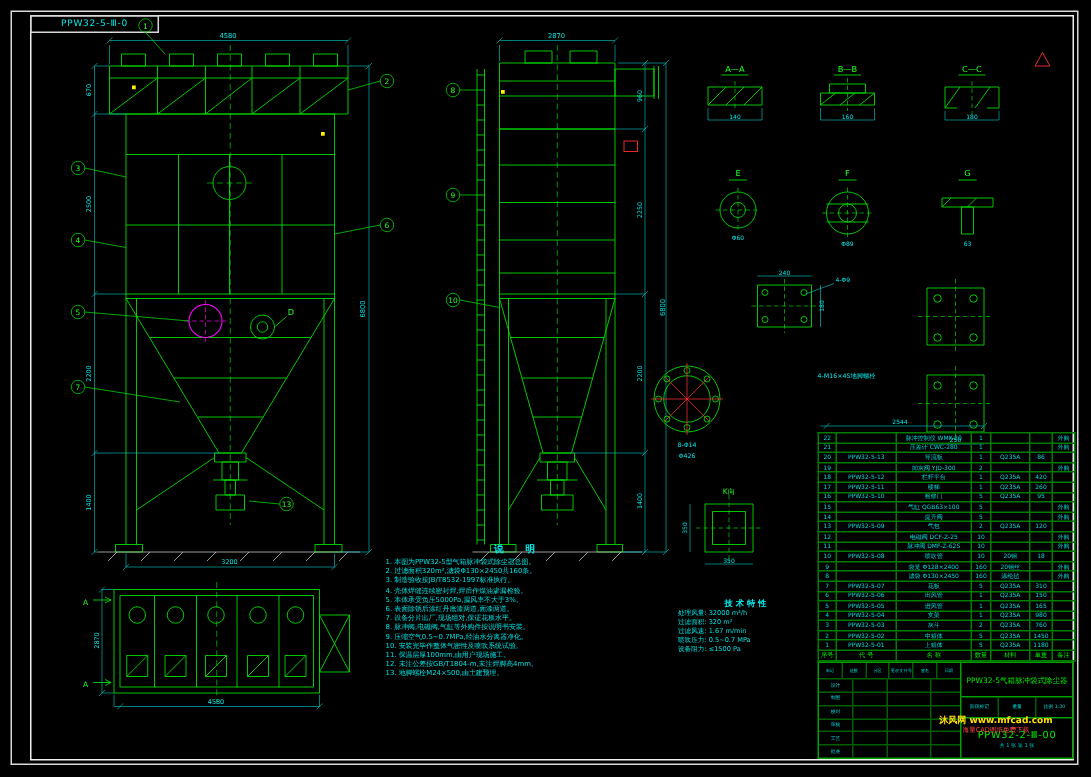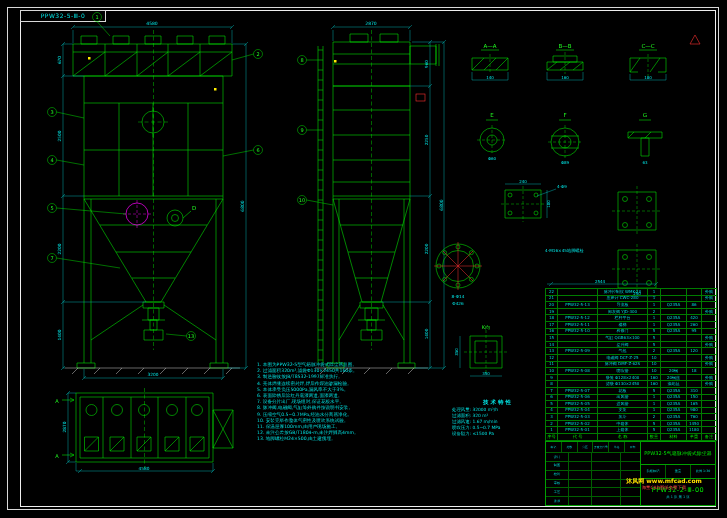--- a/index.html
+++ b/index.html
@@ -277,20 +277,21 @@
       <rect x="214" y="88" width="2.5" height="2.5"></rect>
       <rect x="334" y="60" width="2.5" height="2.5"></rect>
     </g>
     <g stroke="#ff3030" fill="none" stroke-width="0.6">
       <path d="M690 44L695 35L700 44Z"></path>
       <rect x="416" y="94" width="9" height="7"></rect>
     </g>
   </svg>
 
   <div class="notes">
+    <h4>说  明</h4>
     <ol>
         <li>1. 本图为PPW32-5型气箱脉冲袋式除尘器总图。</li>
         <li>2. 过滤面积320m²,滤袋Φ130×2450共160条。</li>
         <li>3. 制造验收按JB/T8532-1997标准执行。</li>
         <li>4. 壳体焊缝连续密封焊,焊后作煤油渗漏检验。</li>
         <li>5. 本体承受负压5000Pa,漏风率不大于3%。</li>
         <li>6. 表面除锈后涂红丹底漆两道,面漆两道。</li>
         <li>7. 设备分片出厂,现场组对,保证花板水平。</li>
         <li>8. 脉冲阀,电磁阀,气缸等外购件按说明书安装。</li>
         <li>9. 压缩空气0.5~0.7MPa,经油水分离器净化。</li>

